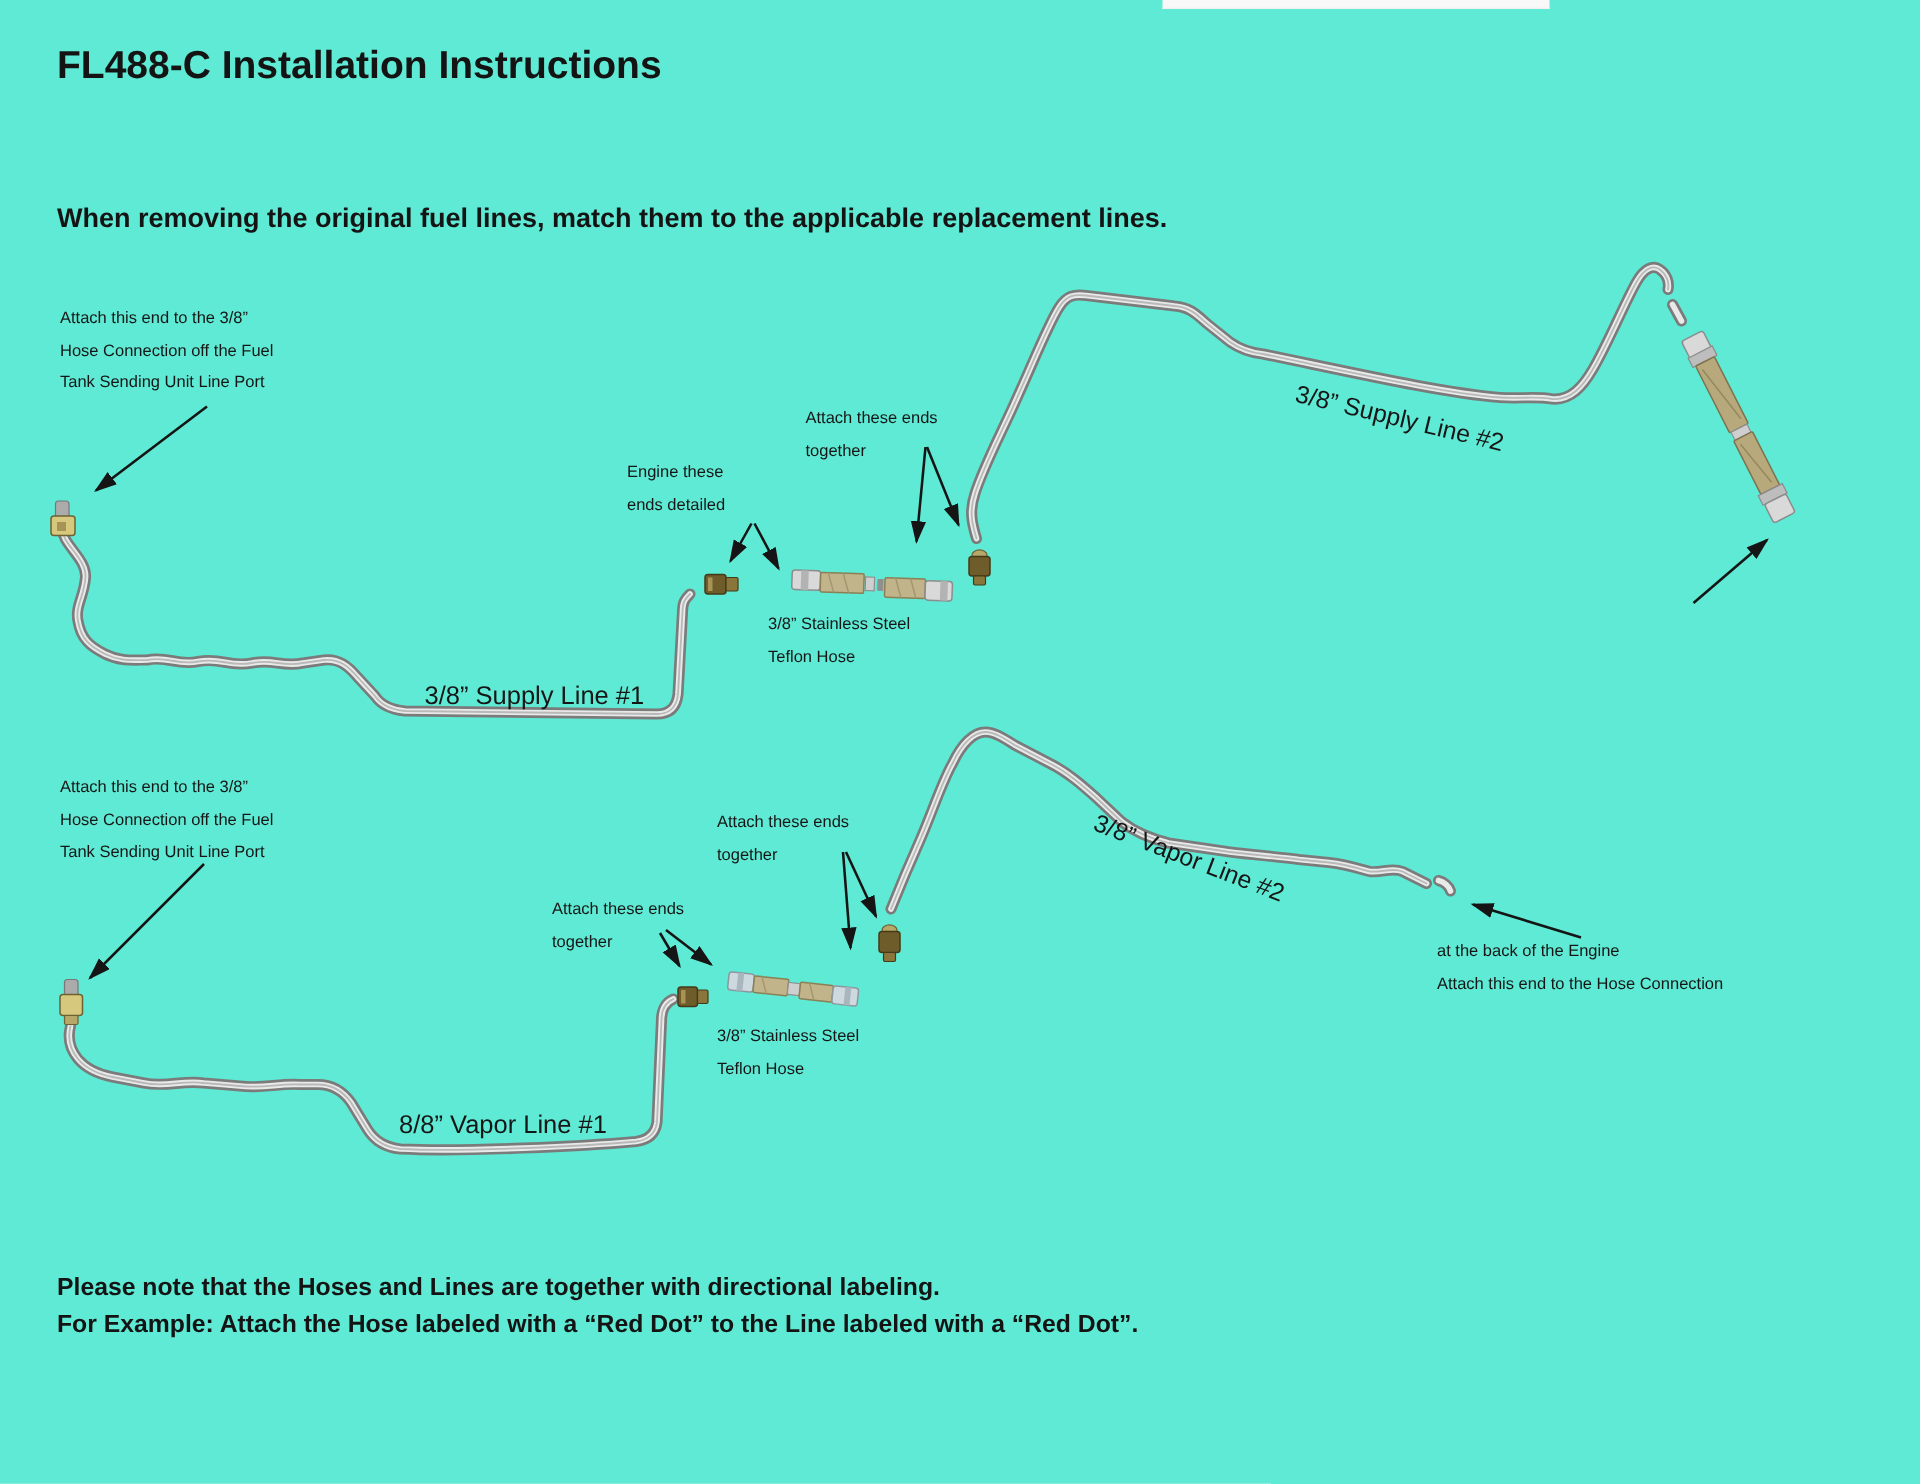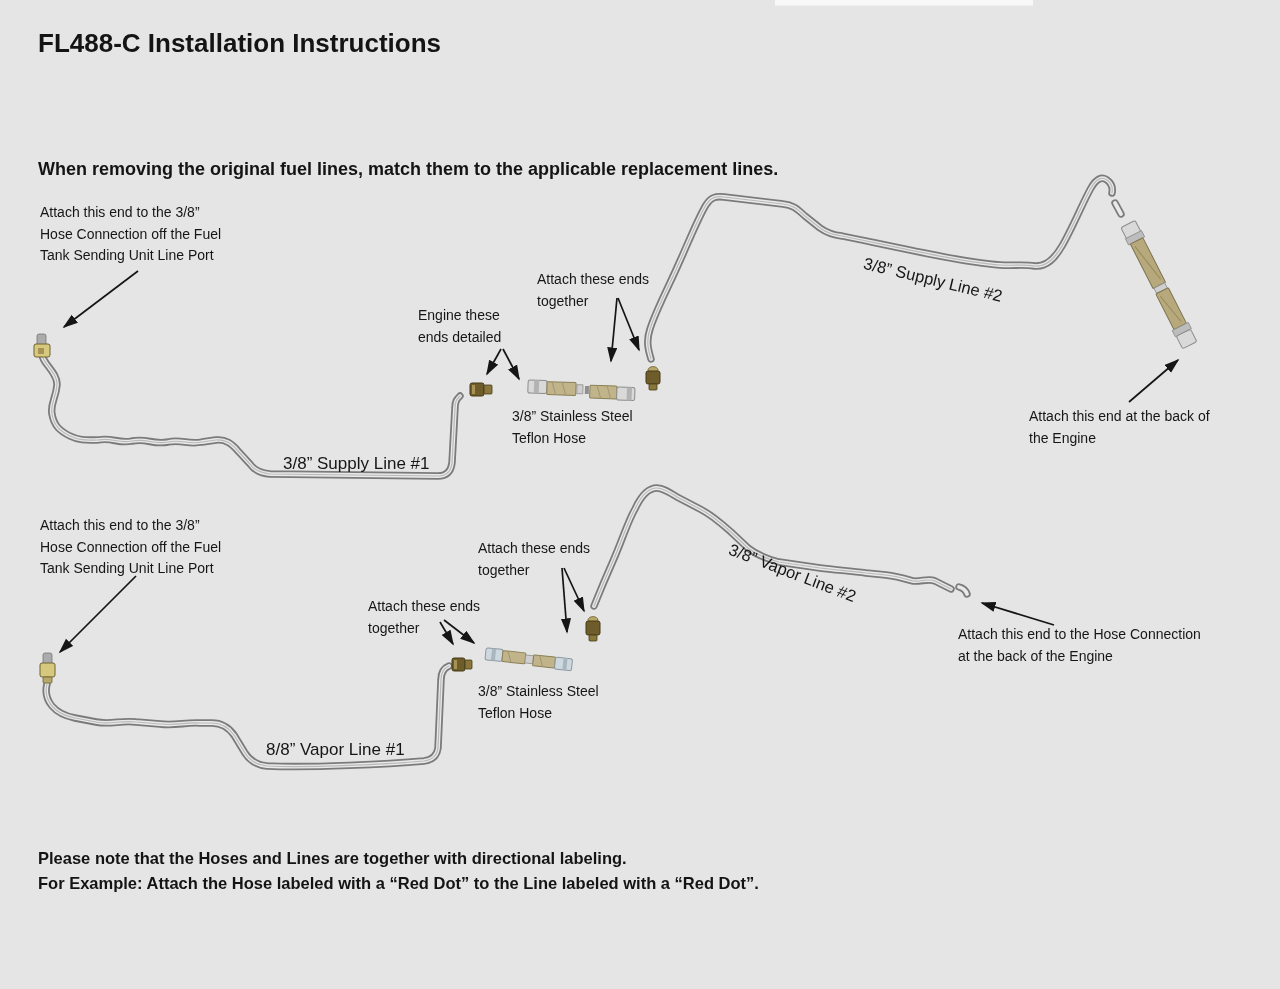--- a/index.html
+++ b/index.html
@@ -1,23 +1,23 @@
 <!DOCTYPE html>
 <html><head>
 <meta charset="utf-8">
 <style>
   html,body { margin:0; padding:0; }
   body { width:1280px; height:989px; background:#fdfdfd; font-family:"Liberation Sans", sans-serif; }
-  .page { position:relative; width:1280px; height:989px; overflow:hidden; background:#e5e5e5; color:#141414; }
+  .page { position:relative; width:1280px; height:989px; overflow:hidden; background:#5eead4; color:#141414; }
   .hdr-title { position:absolute; left:38px; top:28px; font-size:26px; font-weight:bold; letter-spacing:0; white-space:nowrap; }
   .hdr-sub { position:absolute; left:38px; top:80px; font-size:18px; font-weight:bold; white-space:nowrap; }
-  .hdr-warn { position:absolute; left:38px; top:135px; font-size:18px; font-weight:bold; white-space:nowrap;margin-top:24px; }
+  .hdr-warn { position:absolute; left:38px; top:135px; font-size:18px; font-weight:bold; white-space:nowrap; }
   .ftr1 { position:absolute; left:38px; top:849px; font-size:16.5px; font-weight:bold; white-space:nowrap; }
   .ftr2 { position:absolute; left:38px; top:874px; font-size:16.5px; font-weight:bold; white-space:nowrap; }
-  .lbl { position:absolute; font-size:14px; line-height:21.5px; color:#161616; white-space:nowrap; }
+  .lbl { position:absolute; font-size:11px; line-height:21.5px; color:#161616; white-space:nowrap; }
   .line-lbl { position:absolute; font-size:17px; color:#161616; white-space:nowrap; }
   .rot13 { transform:rotate(13.5deg); transform-origin:0 0; font-size:16.5px; }
   .rot21 { transform:rotate(21deg); transform-origin:0 0; font-size:16.5px; }
   .top-strip { position:absolute; left:775px; top:0; width:258px; height:5px; background:#f8f8f8; border-bottom:1px solid #f1f1f1; }
   svg.diagram { position:absolute; left:0; top:0; }
   .tube-o { fill:none; stroke:#7b7b7b; stroke-width:7.4; stroke-linecap:round; stroke-linejoin:round; }
   .tube-m { fill:none; stroke:#e9e9e9; stroke-width:3.8; stroke-linecap:round; stroke-linejoin:round; }
   .tube-i { fill:none; stroke:#b9b9b9; stroke-width:1.2; stroke-linecap:round; stroke-linejoin:round; }
   .arrow  { fill:none; stroke:#151515; stroke-width:1.7; }
 </style>
@@ -173,24 +173,20 @@
   <div class="lbl" style="left:537px; top:269px;">
     <div>Attach these ends</div>
     <div>together</div>
   </div>
   <div class="lbl" style="left:512px; top:406px;">
     <div>3/8” Stainless Steel</div>
     <div>Teflon Hose</div>
   </div>
   <div class="line-lbl" style="left:283px; top:454px;">3/8” Supply Line #1</div>
   <div class="line-lbl rot13" style="left:866px; top:254px;">3/8” Supply Line #2</div>
-  <div class="lbl" style="left:1029px; top:406px;">
-    <div>Attach this end at the back of</div>
-    <div>the Engine</div>
-  </div>
 
   <div class="lbl" style="left:40px; top:515px;">
     <div>Attach this end to the 3/8”</div>
     <div>Hose Connection off the Fuel</div>
     <div>Tank Sending Unit Line Port</div>
   </div>
   <div class="lbl" style="left:368px; top:596px;">
     <div>Attach these ends</div>
     <div>together</div>
   </div>
@@ -198,20 +194,20 @@
     <div>Attach these ends</div>
     <div>together</div>
   </div>
   <div class="lbl" style="left:478px; top:681px;">
     <div>3/8” Stainless Steel</div>
     <div>Teflon Hose</div>
   </div>
   <div class="line-lbl" style="left:266px; top:740px;">8/8” Vapor Line #1</div>
   <div class="line-lbl rot21" style="left:733px; top:540px;">3/8” Vapor Line #2</div>
   <div class="lbl" style="left:958px; top:624px;">
+    <div>at the back of the Engine</div>
     <div>Attach this end to the Hose Connection</div>
-    <div>at the back of the Engine</div>
   </div>
 
   <div class="ftr1">Please note that the Hoses and Lines are together with directional labeling.</div>
   <div class="ftr2">For Example: Attach the Hose labeled with a “Red Dot” to the Line labeled with a “Red Dot”.</div>
 
 </div>
 
 </body></html>

